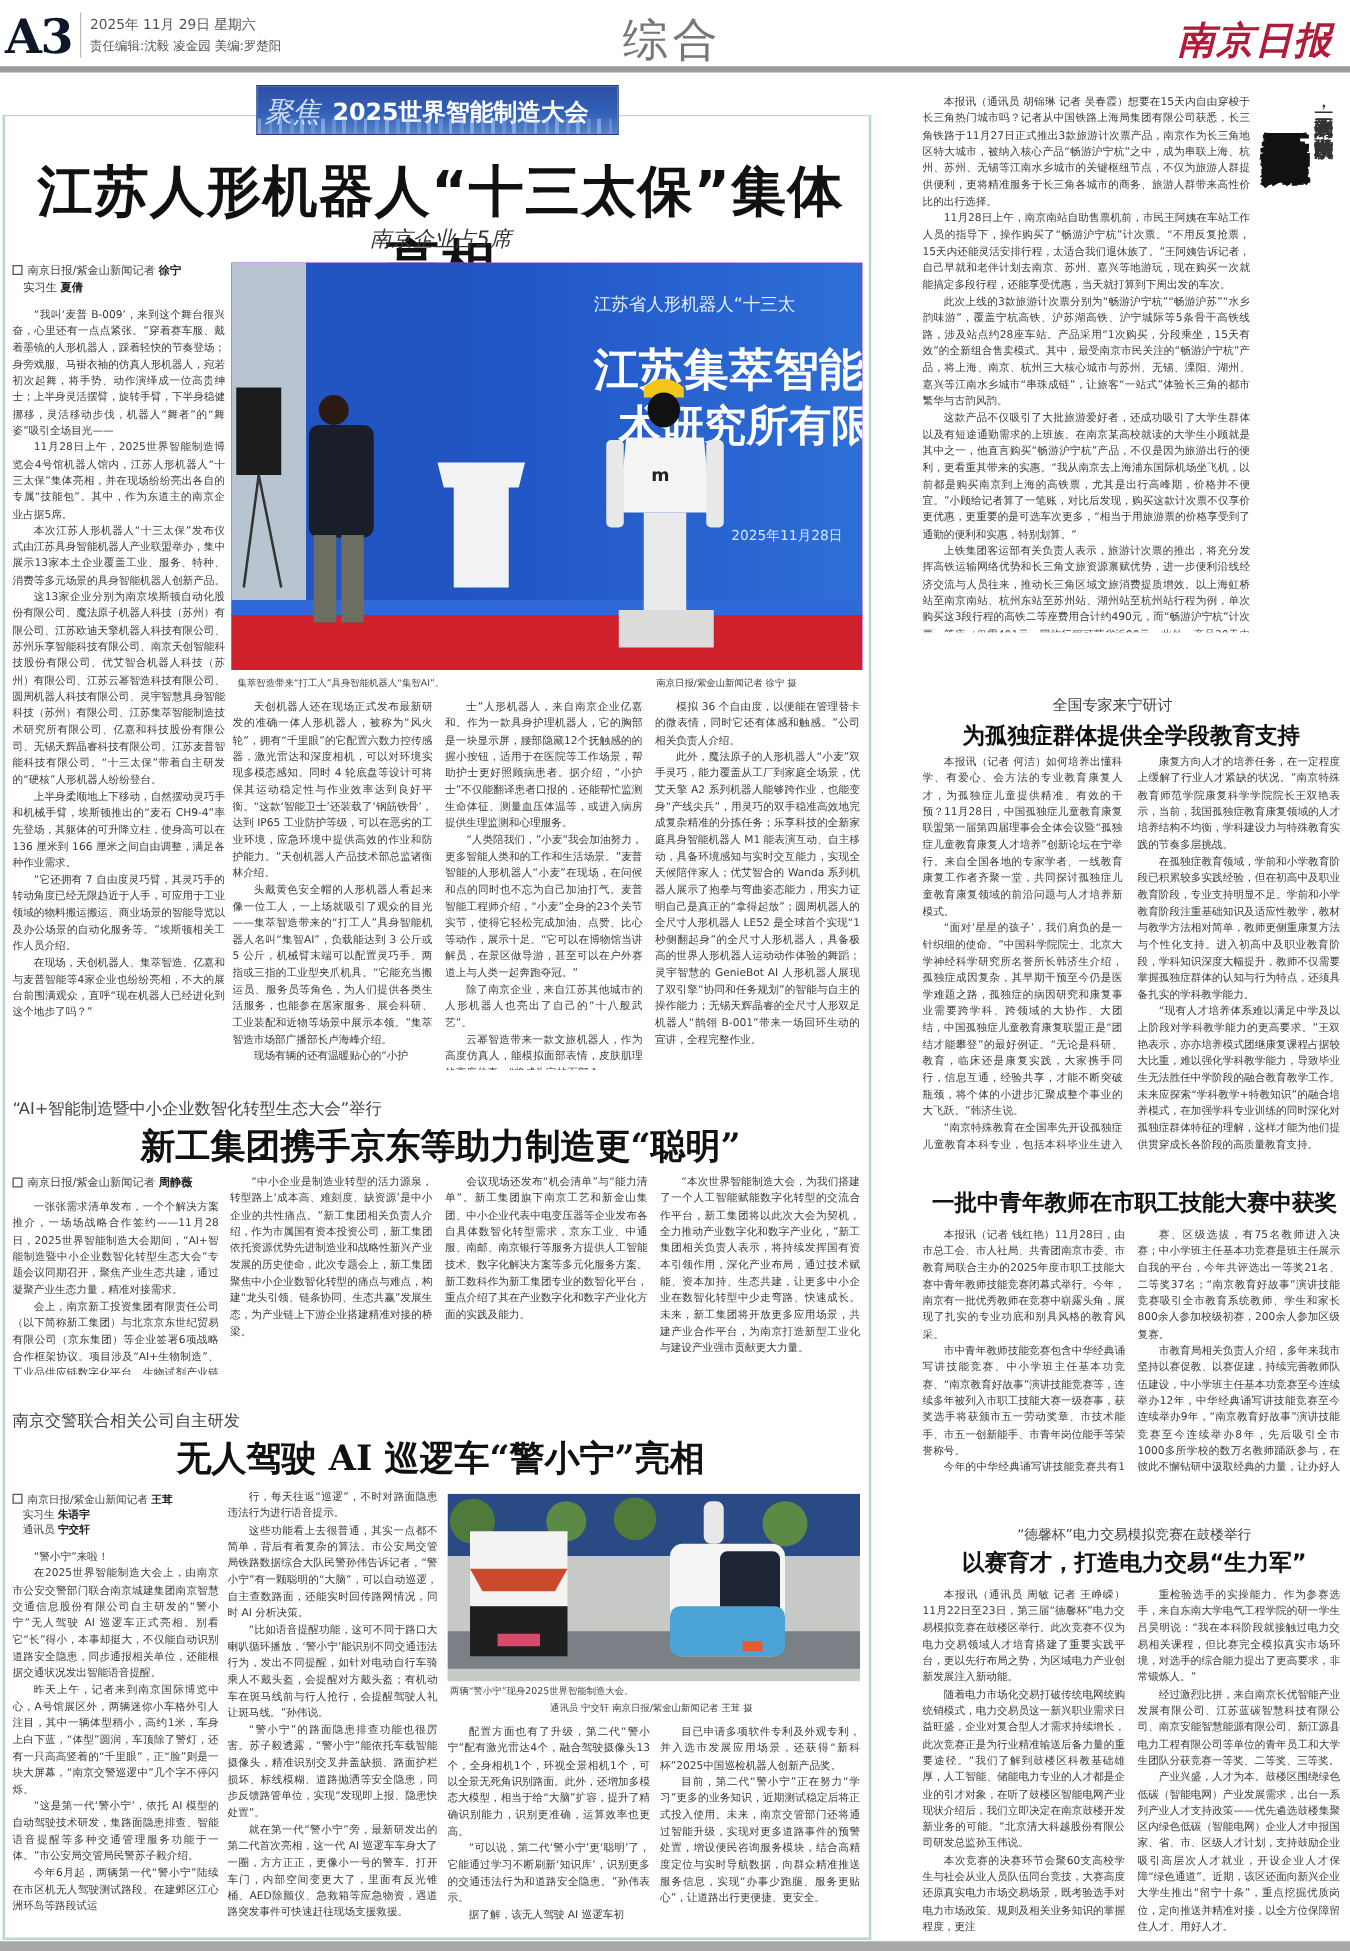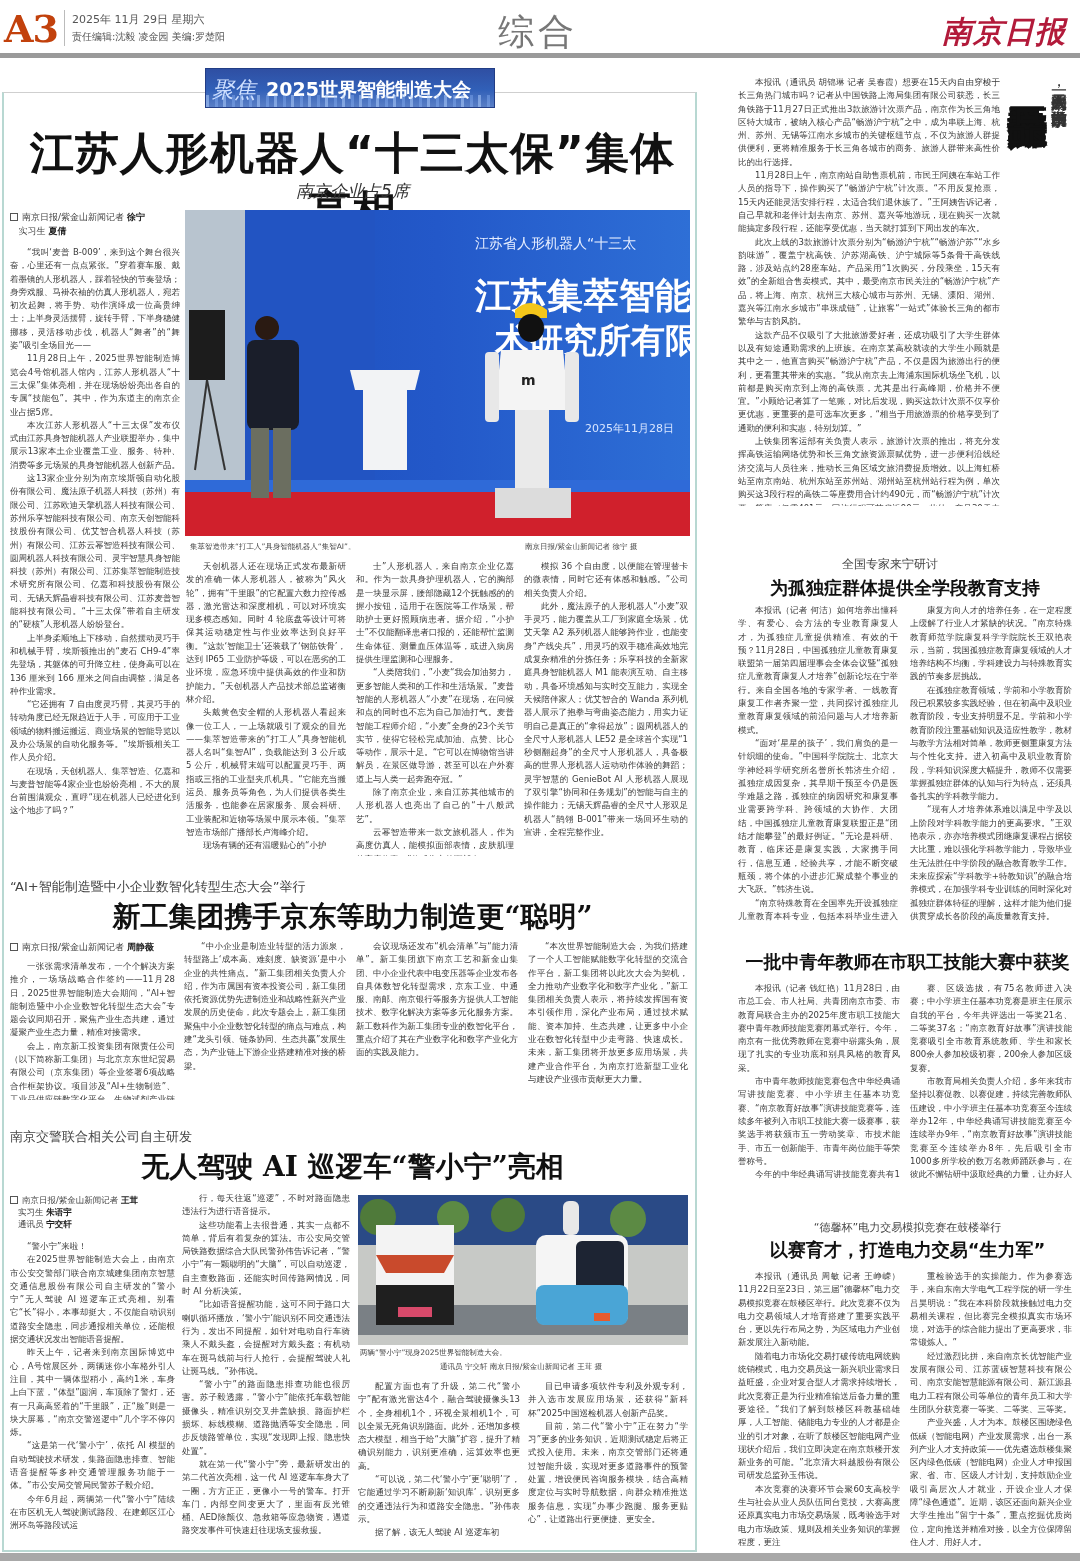--- a/index.html
+++ b/index.html
@@ -1,21 +1,21 @@
 <!DOCTYPE html>
 <html><head>
 <meta charset="utf-8">
 <style>
   * { box-sizing: border-box; margin: 0; padding: 0; }
   html, body { width: 1080px; height: 1561px; background: #fff; overflow: hidden; }
   body { font-family: "DejaVu Sans", "Liberation Sans", sans-serif; color: #222; position: relative; }
 
   
   .masthead { position: absolute; left: 0; top: 0; width: 1080px; height: 58px; background: #fff; border-bottom: 5px solid #9a9a9a; }
-  .page-no { position: absolute; left: 4px; top: 6px; font-family: "DejaVu Serif", "Liberation Serif", serif; font-size: 38px; color: #c2410c; font-weight: bold; letter-spacing: -1px; }
+  .page-no { position: absolute; left: 4px; top: 6px; font-family: "DejaVu Serif", "Liberation Serif", serif; font-size: 38px; color: #0f172a; font-weight: bold; letter-spacing: -1px; }
   .mast-sep { position: absolute; left: 64px; top: 10px; width: 1px; height: 36px; background: #bbb; }
   .mast-date { position: absolute; left: 72px; top: 12px; font-size: 11px; color: #555; }
   .mast-editors { position: absolute; left: 72px; top: 30px; font-size: 10px; color: #555; }
   .section-title { position: absolute; left: 498px; top: 8px; font-size: 36px; color: #777; letter-spacing: 4px; font-family: "DejaVu Serif", serif; }
   .paper-logo { position: absolute; right: 14px; top: 12px; font-family: "DejaVu Serif", serif; font-size: 30px; font-style: italic; font-weight: bold; color: #b21a3a; letter-spacing: 1px; }
 
   
   .txt { font-size: 8.5px; line-height: 13.3px; color: #3a3a3a; text-align: justify; overflow: hidden; }
   .txt p { text-indent: 2em; }
   .byline { font-size: 9px; line-height: 14px; color: #444; }

